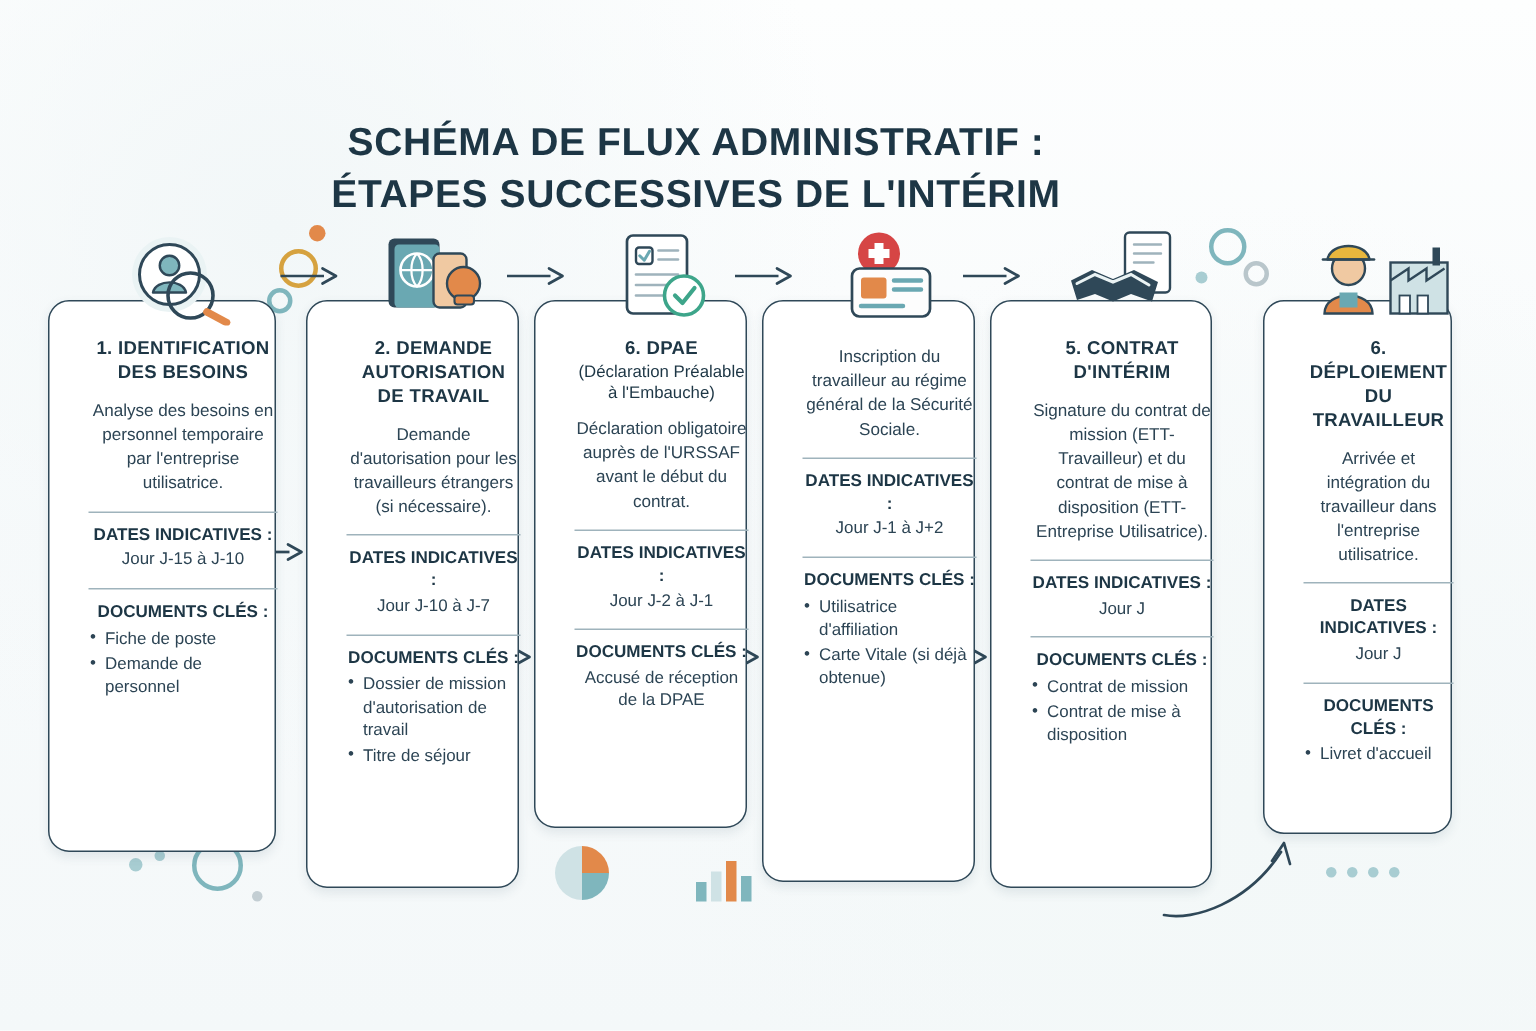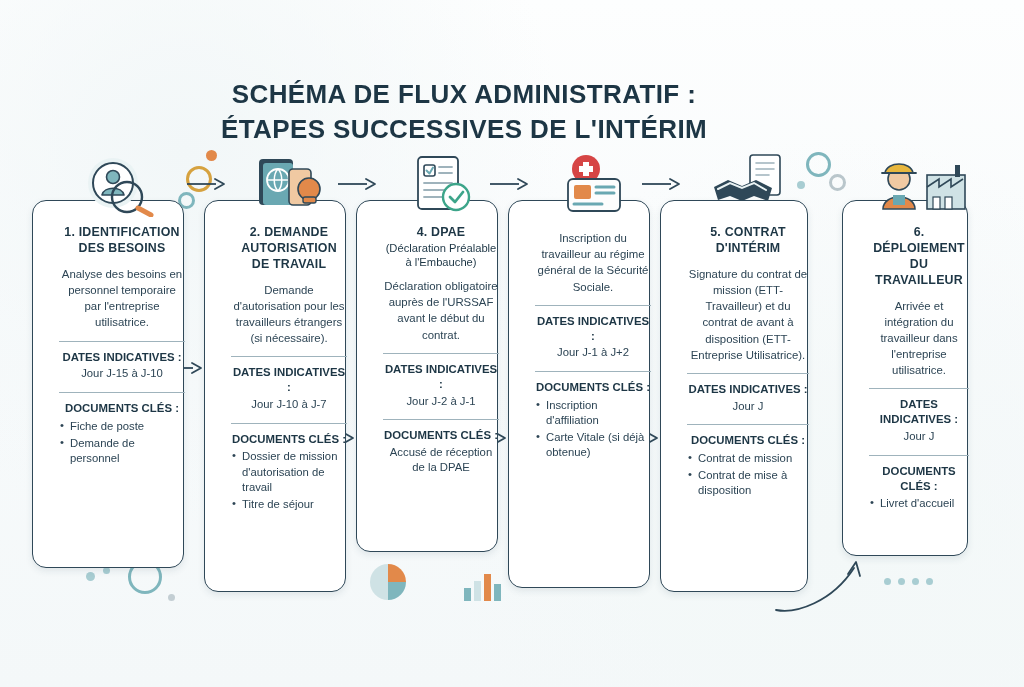--- a/index.html
+++ b/index.html
@@ -313,21 +313,21 @@
         <svg width="78" height="64" viewBox="0 0 78 64">
           <rect x="16" y="4" width="40" height="52" rx="4" fill="#ffffff" stroke="#2f4858" stroke-width="1.8"></rect>
           <rect x="22" y="12" width="11" height="11" rx="2" fill="#ffffff" stroke="#2f4858" stroke-width="1.6"></rect>
           <path d="M24.5 17.5 L27.5 20.5 L31 14.5" stroke="#6aa8b2" stroke-width="2" fill="none" stroke-linecap="round" stroke-linejoin="round"></path>
           <path d="M37 14 H50 M37 20 H50" stroke="#9fb3bc" stroke-width="1.8" stroke-linecap="round"></path>
           <path d="M22 30 H50 M22 37 H46 M22 44 H42" stroke="#9fb3bc" stroke-width="1.8" stroke-linecap="round"></path>
           <circle cx="54" cy="44" r="13" fill="#ffffff" stroke="#3da58a" stroke-width="2.4"></circle>
           <path d="M48 44 L53 49 L61 39" stroke="#3da58a" stroke-width="2.8" fill="none" stroke-linecap="round" stroke-linejoin="round"></path>
         </svg>
       </div>
-      <div class="step-title">4. DPAE</div>
+      <div class="step-title">6. DPAE</div>
       <div class="step-sub">(Déclaration Préalable à l'Embauche)</div>
       <div class="step-desc">Déclaration obligatoire auprès de l'URSSAF avant le début du contrat.</div>
       <div class="divider"></div>
       <div class="block center">
         <div class="sec-head">DATES INDICATIVES :</div>
         <div class="sec-body">Jour J-2 à J-1</div>
       </div>
       <div class="divider"></div>
       <div class="block center">
         <div class="sec-head">DOCUMENTS CLÉS :</div>
@@ -350,39 +350,39 @@
       <div class="step-desc">Inscription du travailleur au régime général de la Sécurité Sociale.</div>
       <div class="divider"></div>
       <div class="block center">
         <div class="sec-head">DATES INDICATIVES :</div>
         <div class="sec-body">Jour J-1 à J+2</div>
       </div>
       <div class="divider"></div>
       <div class="block">
         <div class="sec-head center">DOCUMENTS CLÉS :</div>
         <ul class="bullets">
-          <li>Inscription d'affiliation</li>
+          <li>Utilisatrice d'affiliation</li>
           <li>Carte Vitale (si déjà obtenue)</li>
         </ul>
       </div>
     </div>
   </div>
 
   <div class="card" style="left:660px; top:200px; width:148px; height:392px;">
     <div class="card-inner">
       <div class="card-icon">
         <svg width="84" height="64" viewBox="0 0 84 64">
           <rect x="44" y="2" width="30" height="40" rx="3" fill="#ffffff" stroke="#2f4858" stroke-width="1.6"></rect>
           <path d="M50 10 H68 M50 16 H68 M50 22 H63" stroke="#9fb3bc" stroke-width="1.6" stroke-linecap="round"></path>
           <path d="M8 34 L22 27 L36 33 L50 27 L66 35 L62 48 L48 43 L36 48 L24 43 L12 47 Z" fill="#2f4858"></path>
           <path d="M12 36 L24 30 L36 35 L48 30 L60 37" stroke="#eaf3f4" stroke-width="2" fill="none" stroke-linecap="round"></path>
         </svg>
       </div>
       <div class="step-title">5. CONTRAT<br>D'INTÉRIM</div>
-      <div class="step-desc">Signature du contrat de mission (ETT-Travailleur) et du contrat de avant à disposition (ETT-Entreprise Utilisatrice).</div>
+      <div class="step-desc">Signature du contrat de mission (ETT-Travailleur) et du contrat de mise à disposition (ETT-Entreprise Utilisatrice).</div>
       <div class="divider"></div>
       <div class="block center">
         <div class="sec-head">DATES INDICATIVES :</div>
         <div class="sec-body">Jour J</div>
       </div>
       <div class="divider"></div>
       <div class="block">
         <div class="sec-head center">DOCUMENTS CLÉS :</div>
         <ul class="bullets">
           <li>Contrat de mission</li>

